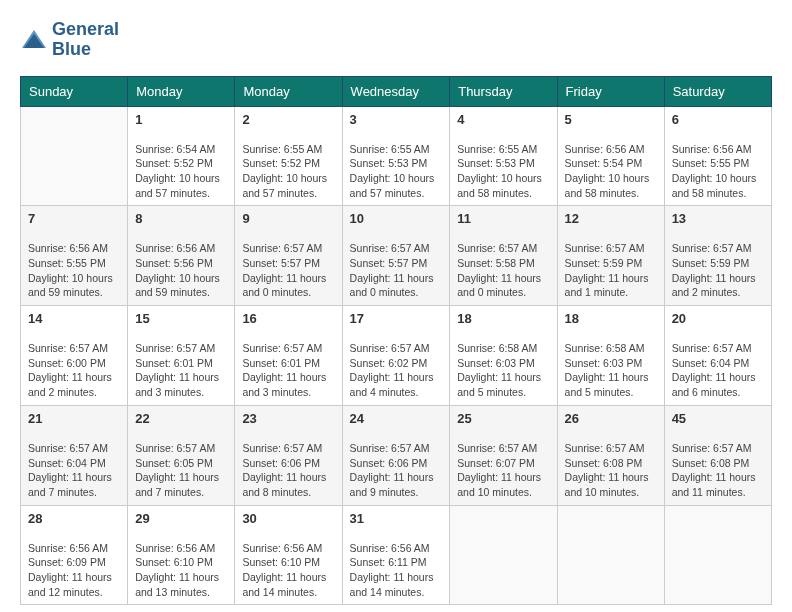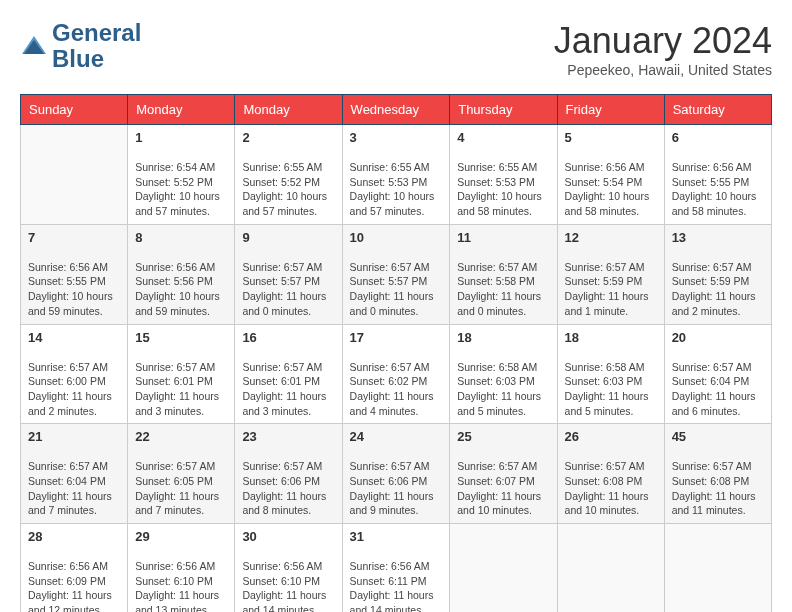--- a/index.html
+++ b/index.html
@@ -15,21 +15,21 @@
       justify-content: space-between;
       align-items: flex-start;
       margin-bottom: 16px;
     }
     .logo {
       display: flex;
       align-items: center;
       gap: 4px;
     }
     .logo-text {
-      font-size: 24px;
+      font-size: 18px;
       font-weight: bold;
       color: #2c5f8a;
       line-height: 1.1;
     }
     .logo-text span {
       display: block;
     }
     .logo-icon {
       width: 28px;
       height: 28px;
@@ -45,21 +45,21 @@
     .calendar-subtitle {
       font-size: 14px;
       color: #555;
     }
     .calendar {
       width: 100%;
       border-collapse: collapse;
       border: 1px solid #ccc;
     }
     .calendar th {
-      background: #ef4444;
+      background: #0f766e;
       color: #fff;
       font-size: 13px;
       padding: 7px 8px;
       text-align: left;
       border: 1px solid #1e4a6e;
       font-weight: normal;
     }
     .calendar td {
       vertical-align: top;
       border: 1px solid #ccc;
@@ -96,24 +96,20 @@
   <div class="logo">
     <svg class="logo-icon" viewBox="0 0 28 28">
       <polygon points="14,4 26,22 2,22" fill="#2c7bb6" opacity="0.8"></polygon>
       <polygon points="14,8 24,22 4,22" fill="#2c5f8a"></polygon>
     </svg>
     <div class="logo-text">
       <span>General</span>
       <span>Blue</span>
     </div>
   </div>
-  <div class="title-section">
-    <div class="calendar-title">January 2024</div>
-    <div class="calendar-subtitle">Pepeekeo, Hawaii, United States</div>
-  </div>
 </div>
 
 <table class="calendar">
   <thead>
     <tr>
     <th>Sunday</th>
         <th>Monday</th>
         <th>Monday</th>
         <th>Wednesday</th>
         <th>Thursday</th>

